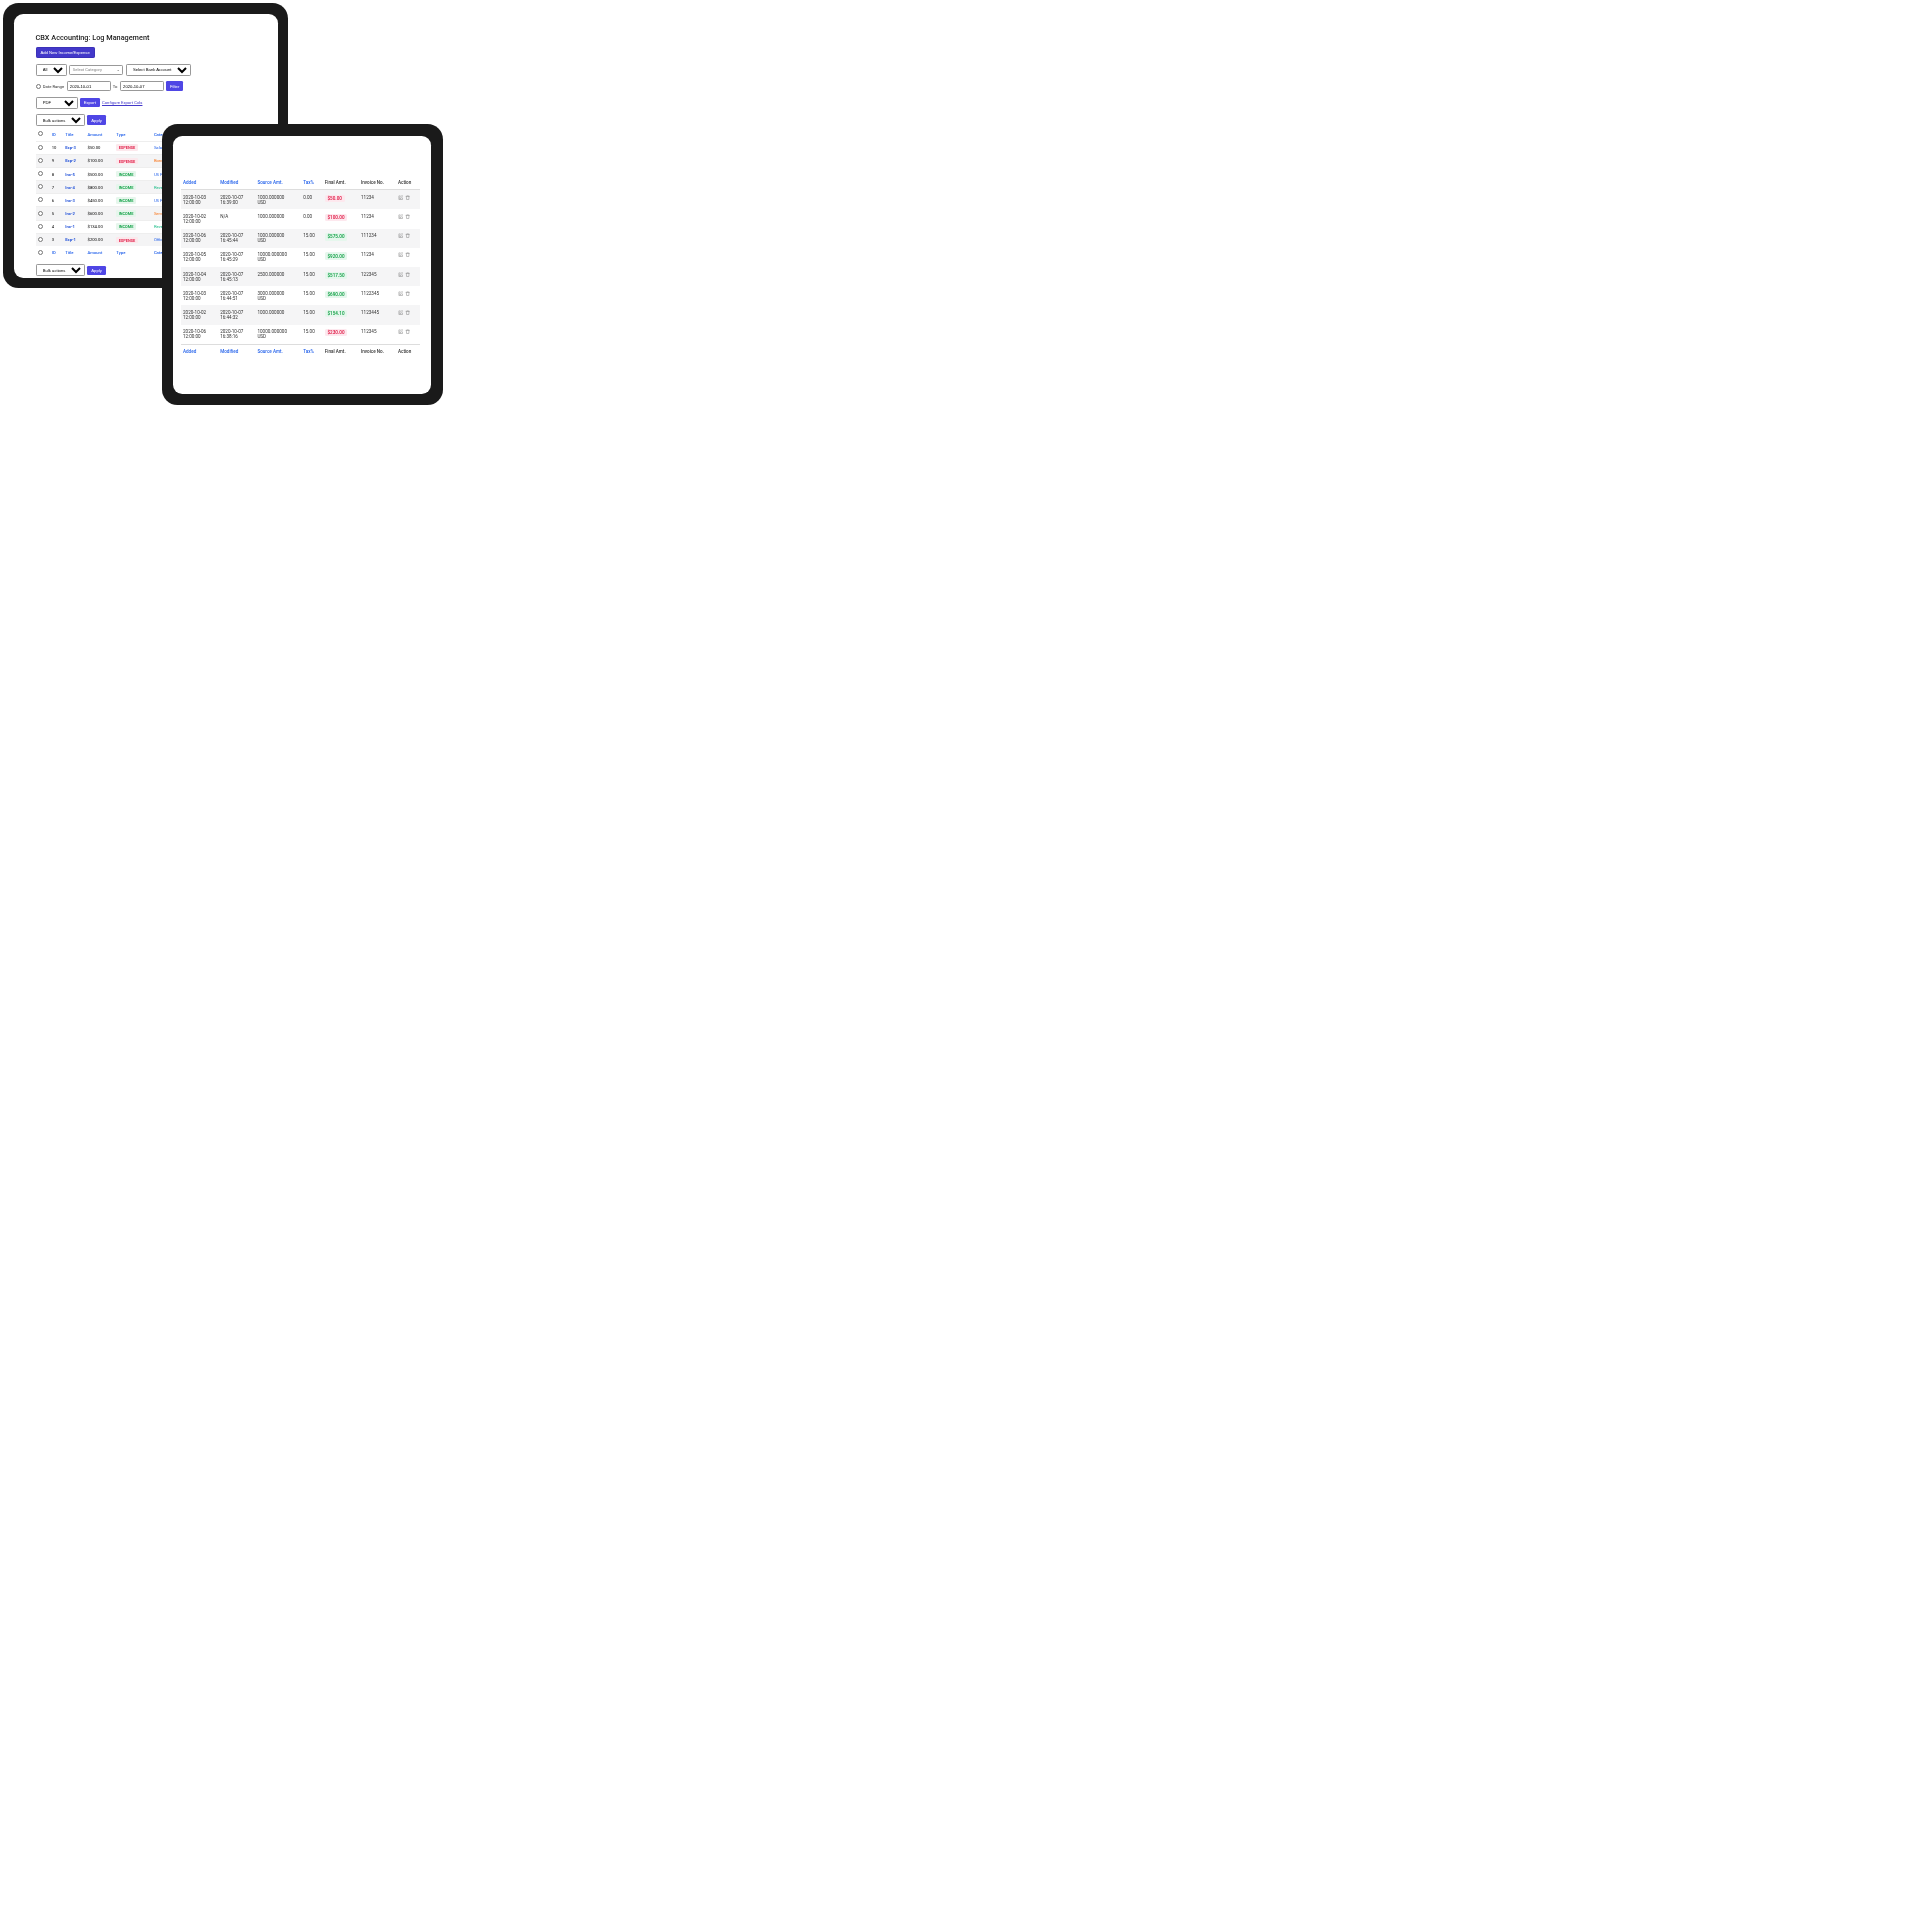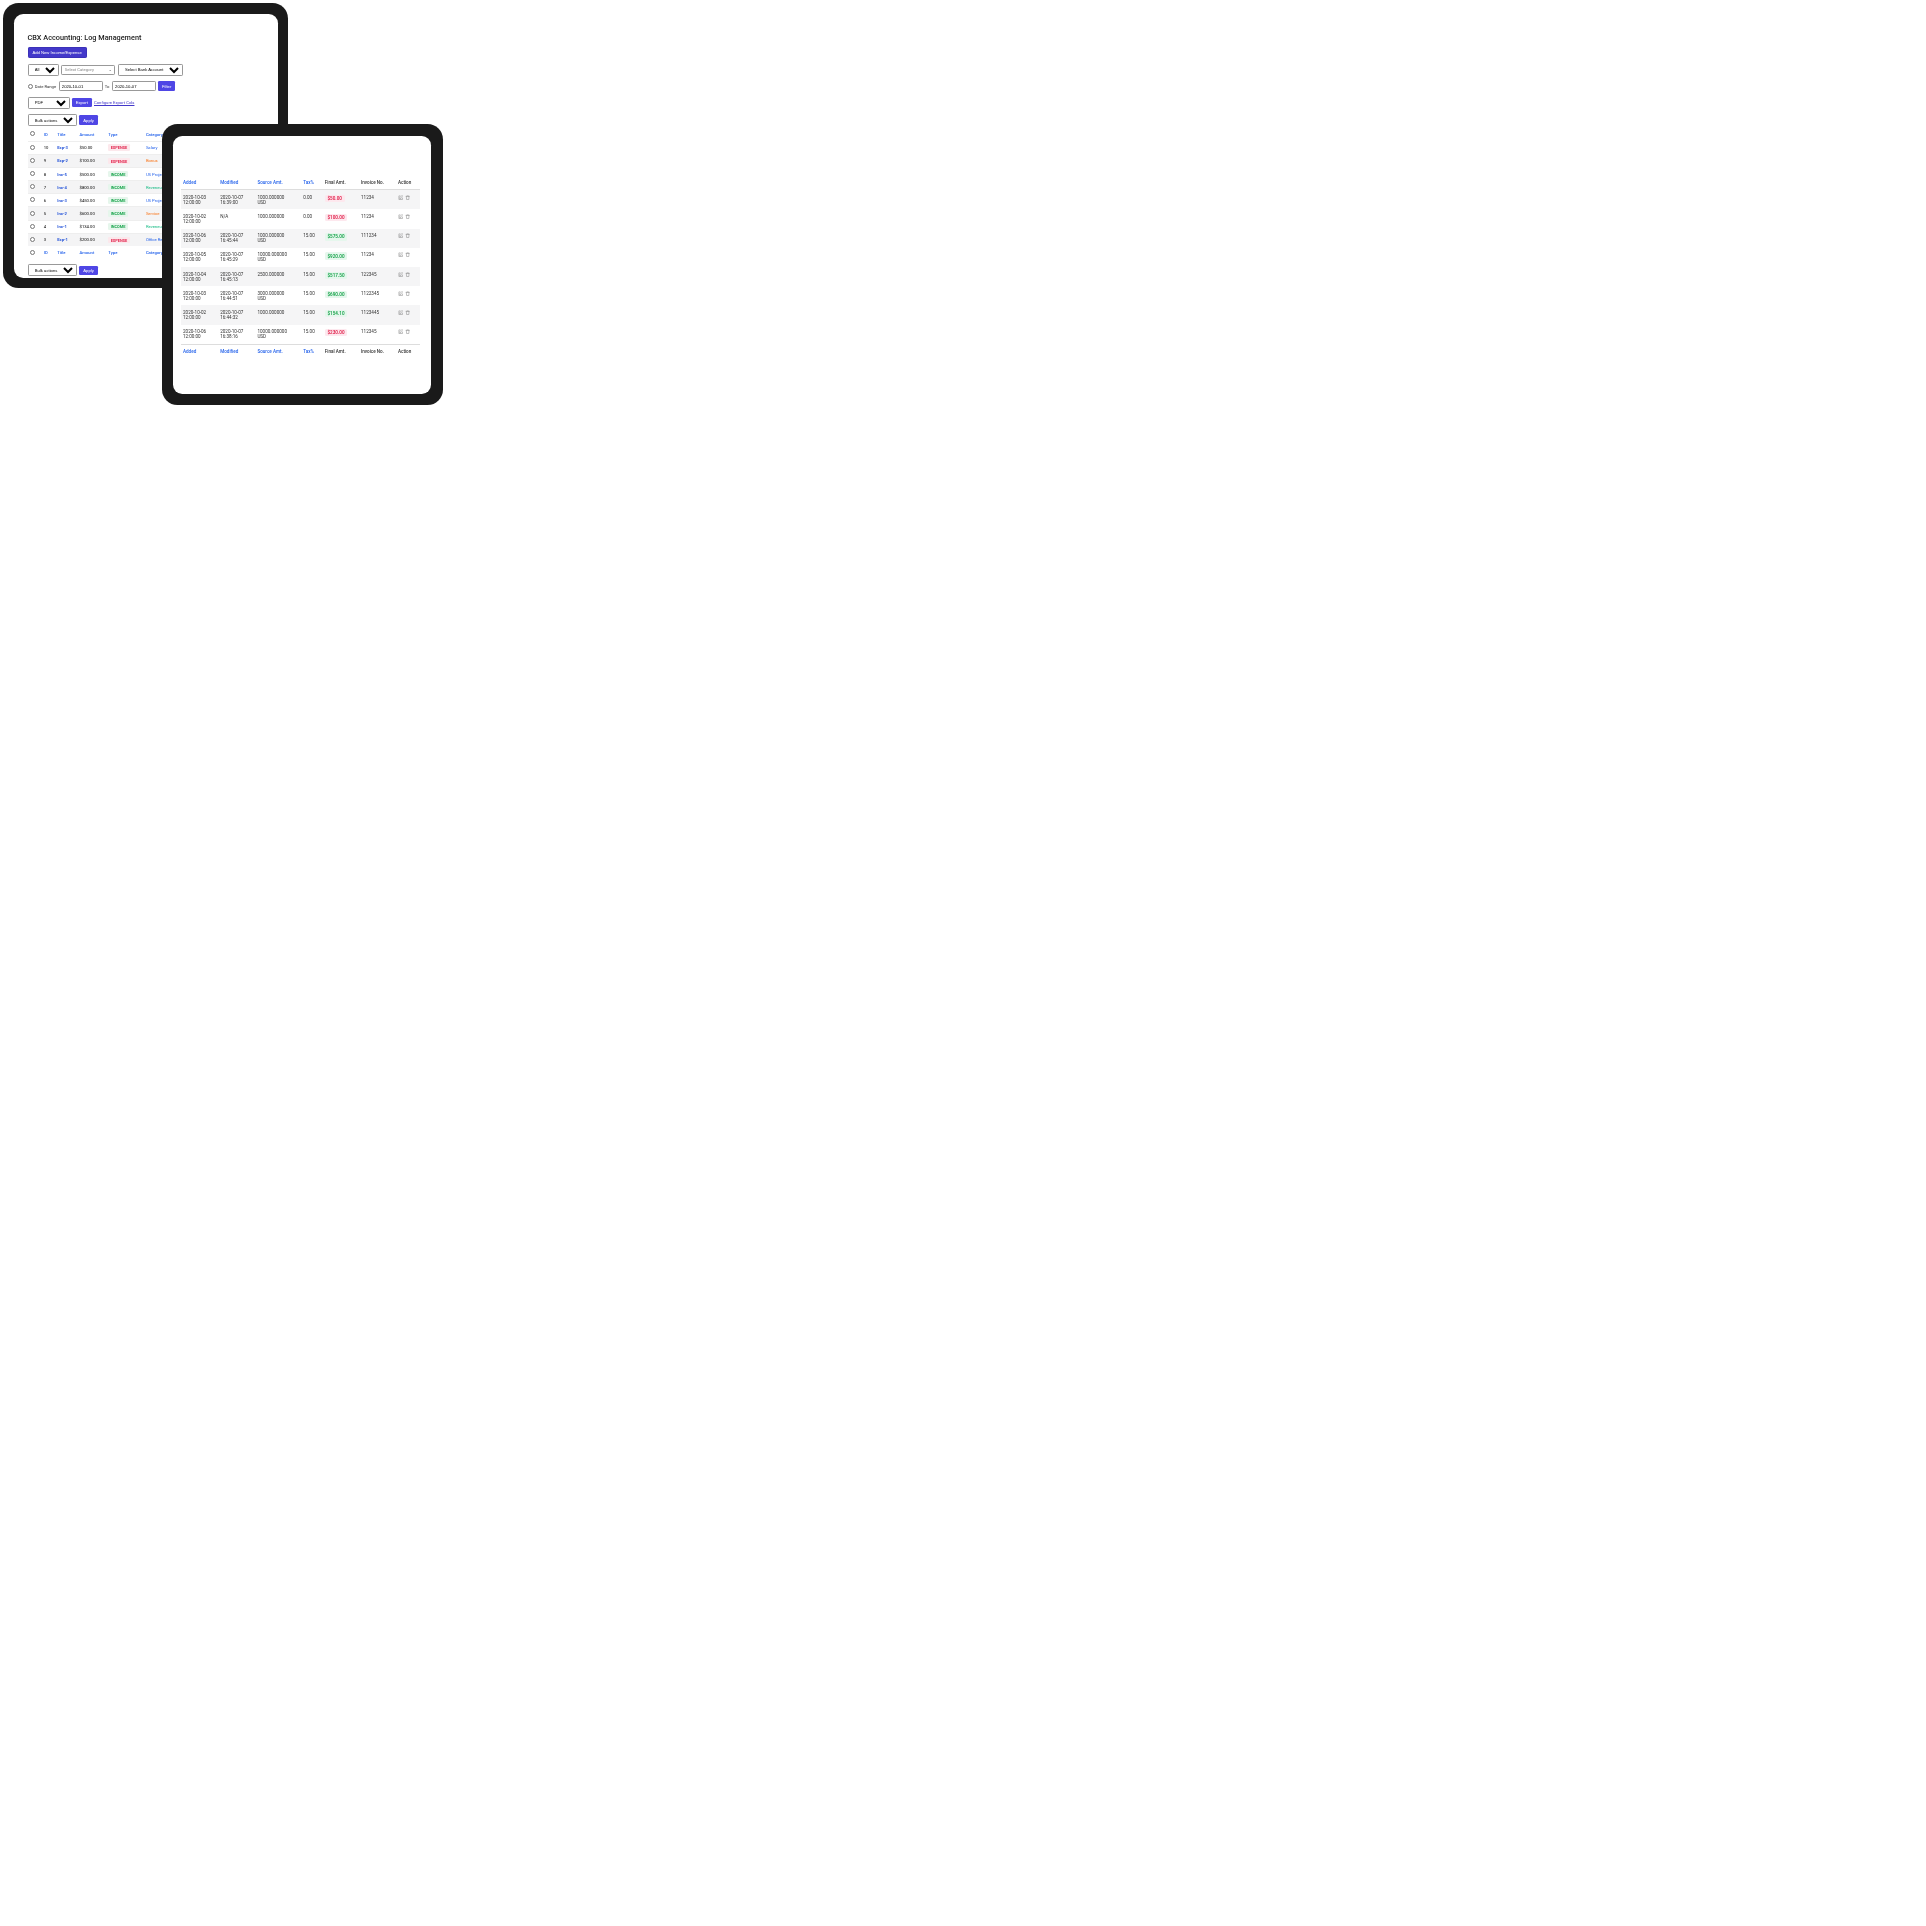--- a/index.html
+++ b/index.html
@@ -15,21 +15,21 @@
   background: #1a1a1a;
   border-radius: 15.4px;
 }
 .screen {
   position: absolute;
   background: #fff;
   border-radius: 9.2px;
   overflow: hidden;
 }
 .frame1 { left: 2.7px; top: 2.7px; width: 285px; height: 285px; }
-.screen1 { left: 13.5px; top: 13.5px; width: 264px; height: 264px; padding: 19px 0 0 14px; }
+.screen1 { left: 13.5px; top: 13.5px; width: 264px; height: 264px; padding: 19px 0 0 22px; }
 .frame2 { left: 162px; top: 124px; width: 281px; height: 281px; }
 .screen2 { left: 173px; top: 136px; width: 258px; height: 258px; padding: 39px 0 0 7.7px; }
 
 h1 { font-size: 7.3px; font-weight: 500; color: #222; margin-bottom: 5.4px; }
 
 .btn {
   display: inline-block;
   font-size: 4.2px;
   padding: 2.3px 3.9px;
   border-radius: 1.2px;

